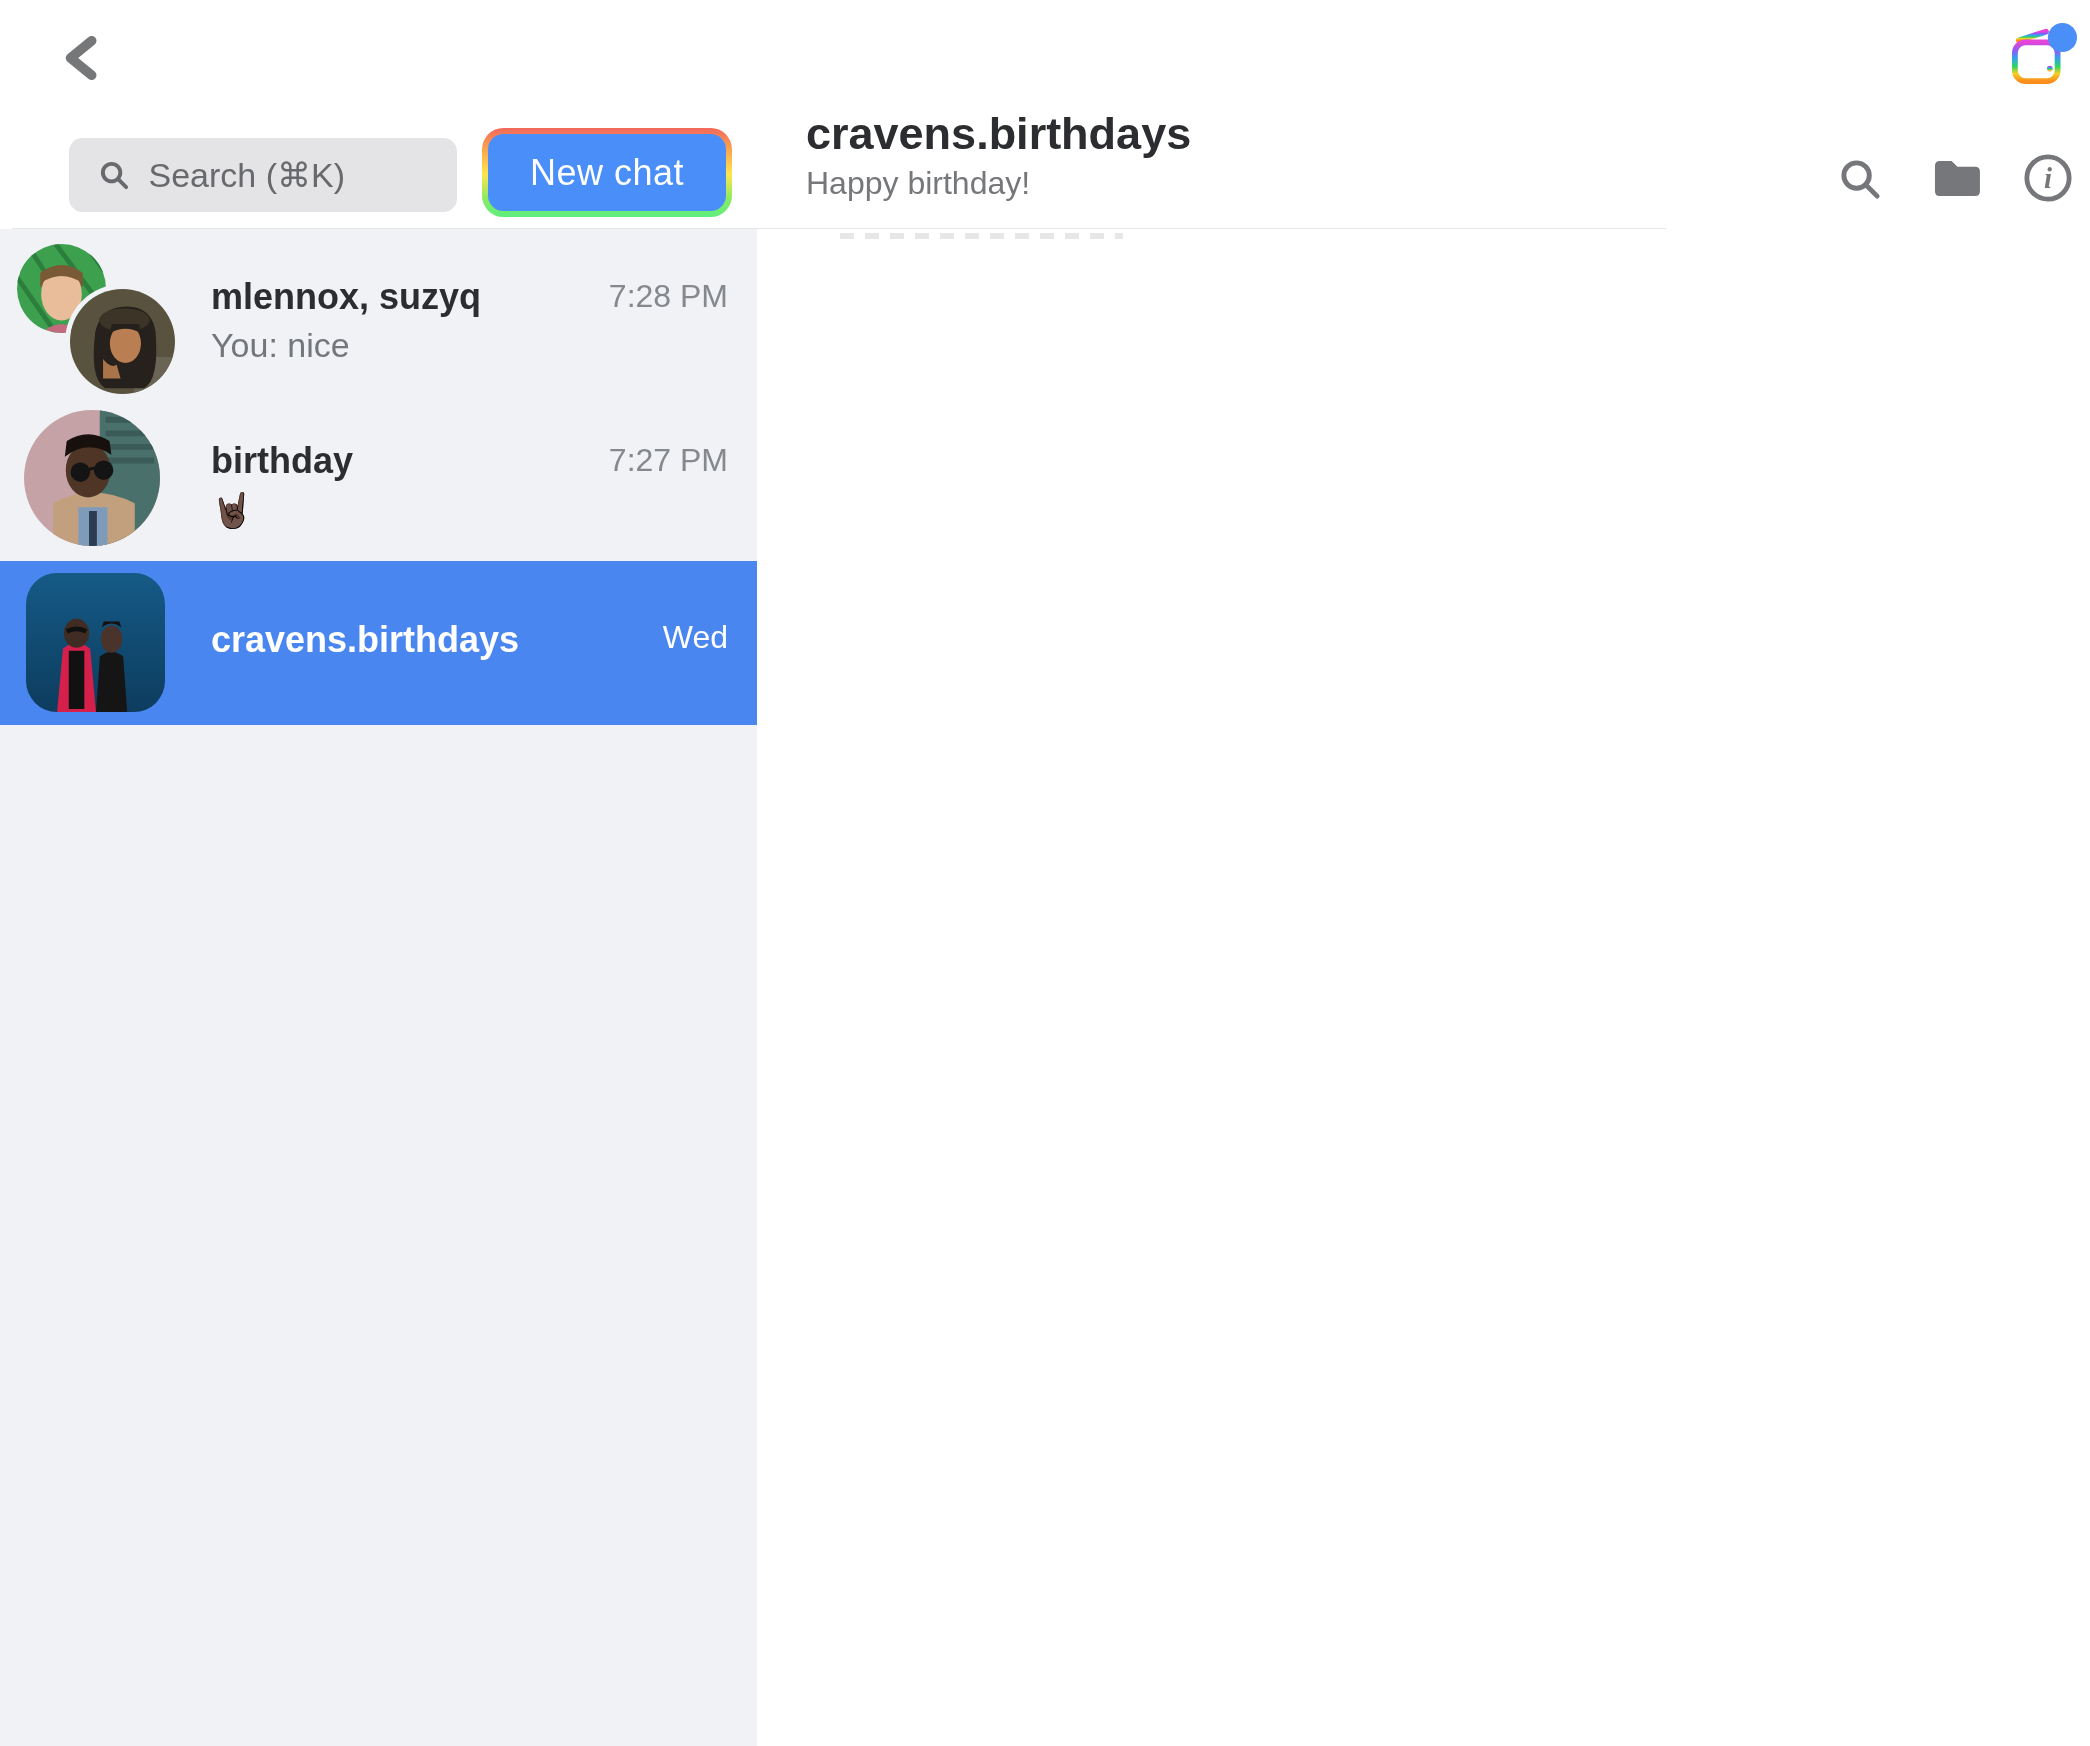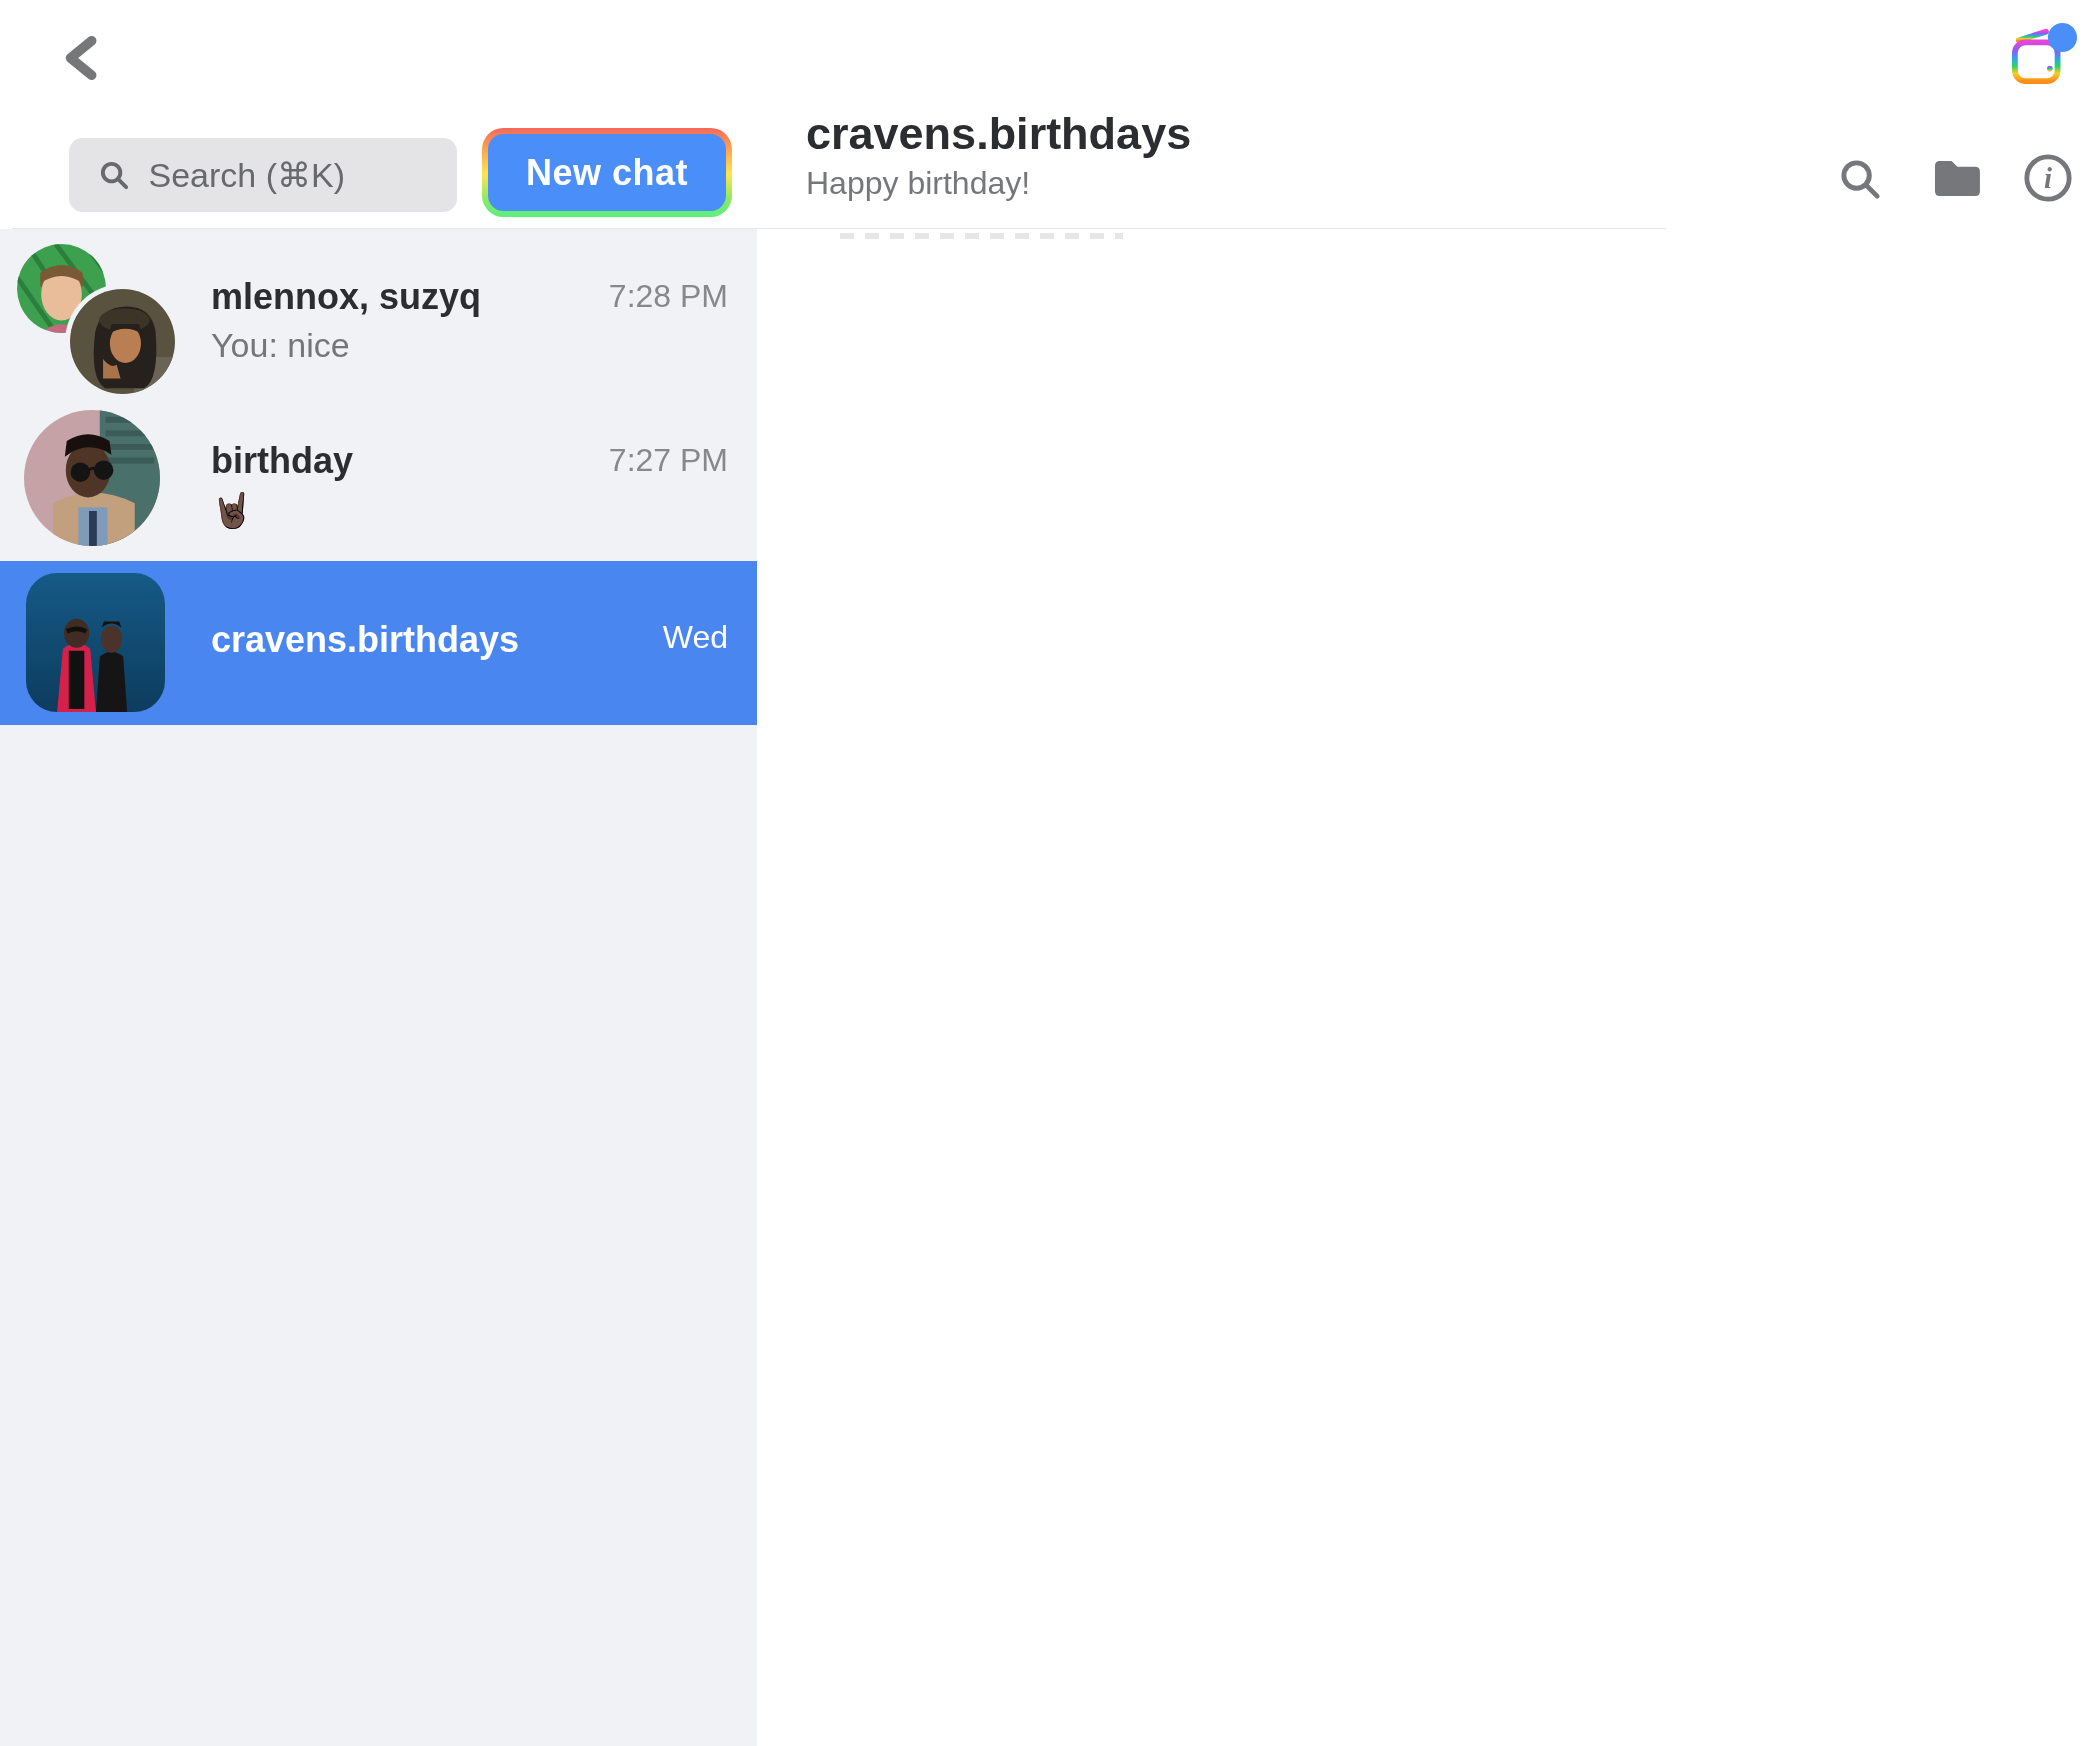--- a/index.html
+++ b/index.html
@@ -28,21 +28,21 @@
   .search-input::placeholder{color:#68696c;opacity:1;}
   .newchat-btn{
     position:absolute;left:470px;top:128px;width:250px;height:89px;
     border:none;padding:5.8px;border-radius:21.3px;cursor:pointer;
     background:linear-gradient(180deg,#f4685c 0%,#f9a04f 22%,#ffe44e 52%,#8aea62 80%,#5cef7e 100%);
     box-sizing:border-box;
   }
   .newchat-inner{
     width:100%;height:100%;border-radius:15.5px;background:#4a8ff9;
     display:flex;align-items:center;justify-content:center;
-    color:#ffffff;font-size:36px;font-weight:bold;letter-spacing:0.5px;
+    color:#ffffff;font-size:36px;font-weight:normal;letter-spacing:0.5px;
   }
   .conv-head{position:absolute;left:794px;top:109px;}
   .conv-title{font-size:45px;font-weight:800;color:#2b2d30;line-height:49px;}
   .conv-sub{font-size:32px;color:#75777a;line-height:39px;margin-top:5.8px;}
   .head-icon{position:absolute;cursor:pointer;background:none;border:none;padding:0;}
   .appbar-icon{position:absolute;left:1997px;top:21.3px;width:70px;height:66px;cursor:pointer;background:none;border:none;padding:0;}
   
   .sidebar{
     position:absolute;left:0;top:229px;width:757px;height:1518px;
     background:#f0f2f5;z-index:2;text-align:center;

